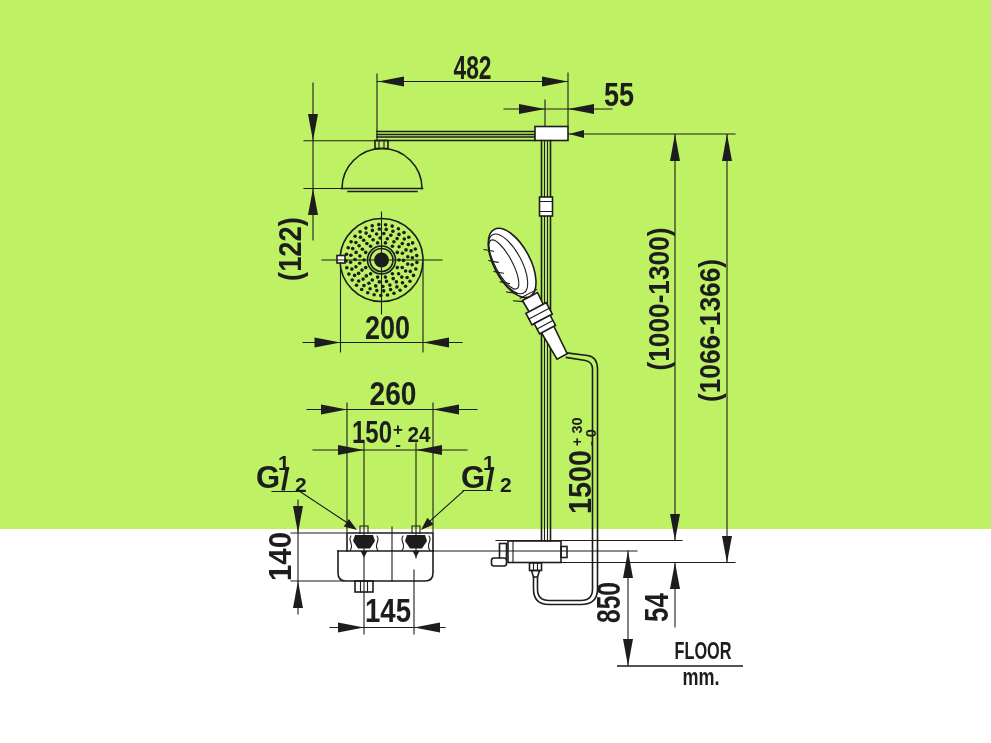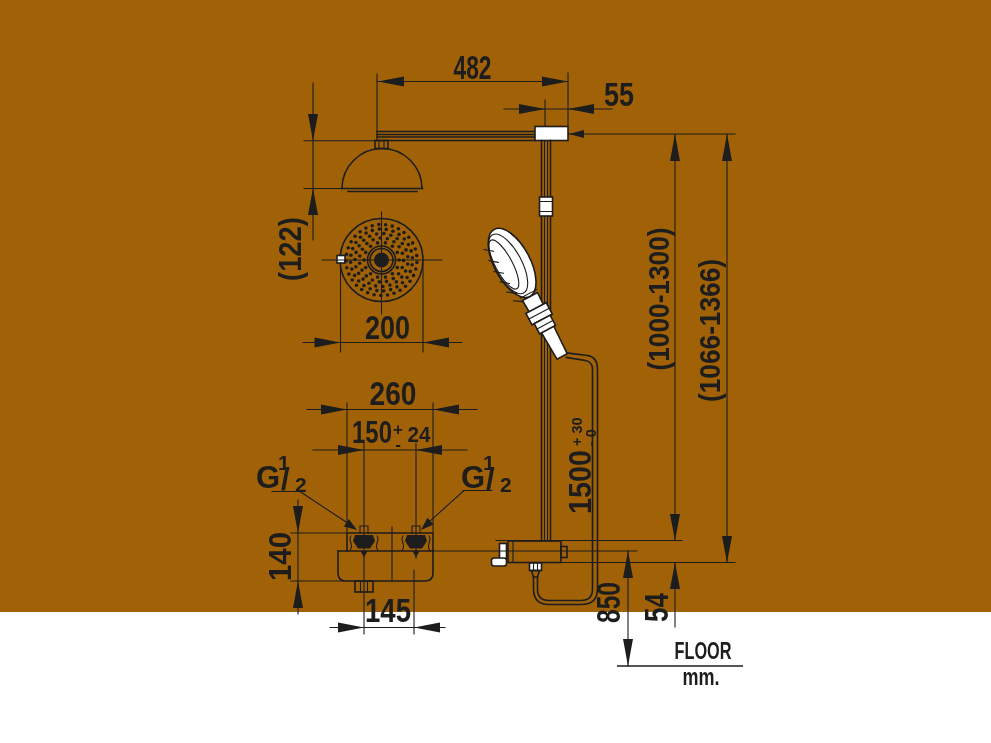--- a/index.html
+++ b/index.html
@@ -1,16 +1,16 @@
 <!DOCTYPE html>
 <html style="--line: #1d1d1d;"><head>
 <meta charset="utf-8">
 <style>
   html,body{margin:0;padding:0;background:#ffffff;width:991px;height:743px;overflow:hidden;}
-  #stage{position:relative;width:991px;height:612px;background:#a16207;}
+  #stage{position:relative;width:991px;height:529px;background:#bef264;}
   svg{position:absolute;left:0;top:0;}
   svg text{font-family:"Liberation Sans",sans-serif;font-weight:bold;fill:var(--line,#1d1d1d);}
   .o{stroke:var(--line,#1d1d1d);stroke-width:1.6;fill:none;stroke-linecap:square;}
   .d{stroke:var(--line,#1d1d1d);stroke-width:1.1;fill:none;stroke-linecap:square;}
   .m{stroke:var(--line,#1d1d1d);stroke-width:1.4;fill:none;}
   .f{fill:var(--line,#1d1d1d);stroke:none;}
   .w{fill:#ffffff;}
   .dots{fill:var(--line,#1d1d1d);stroke:none;}
 </style>
 </head>

